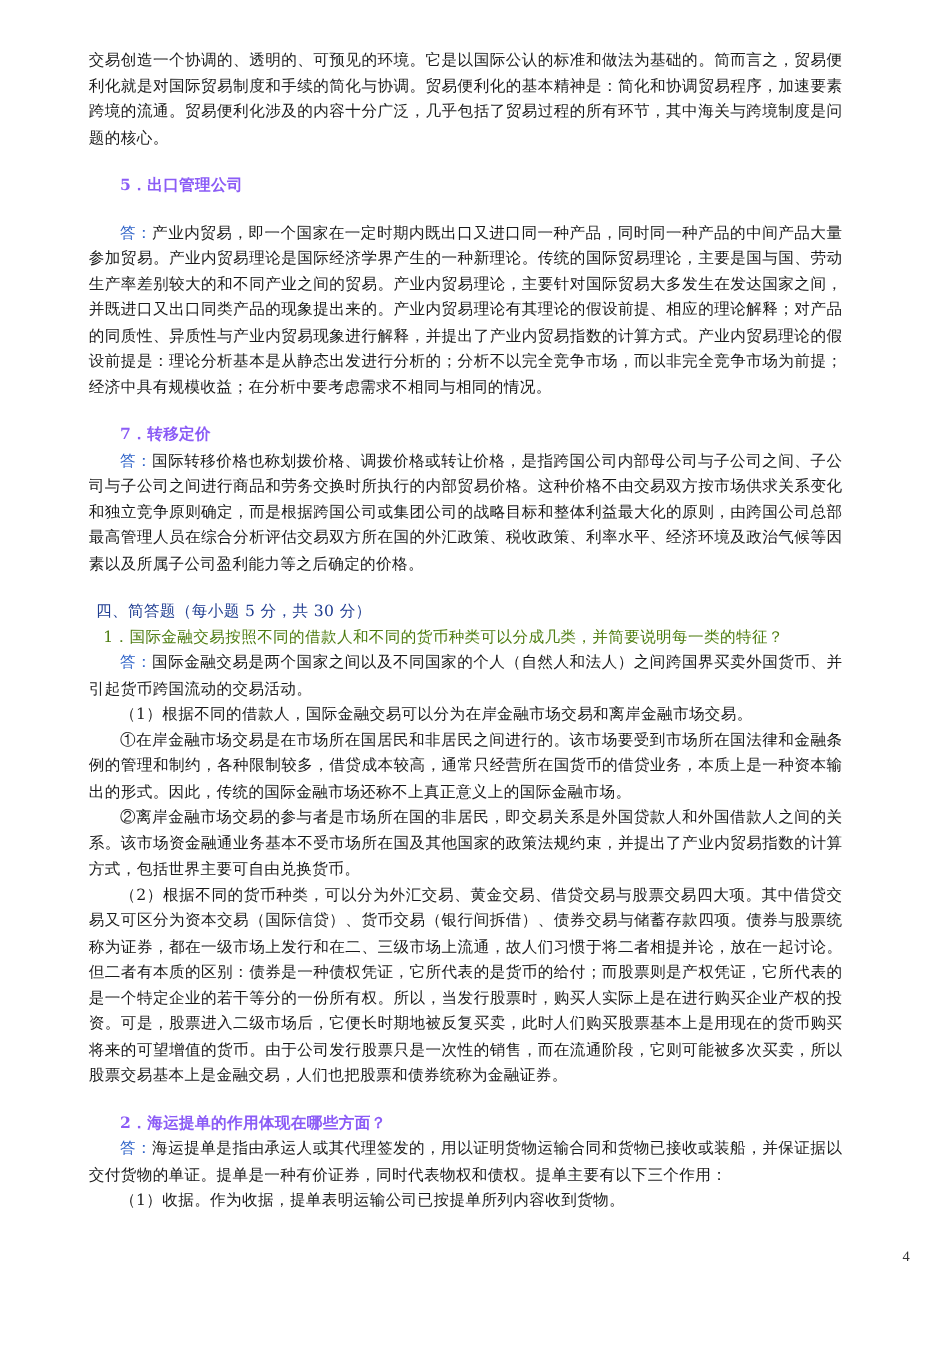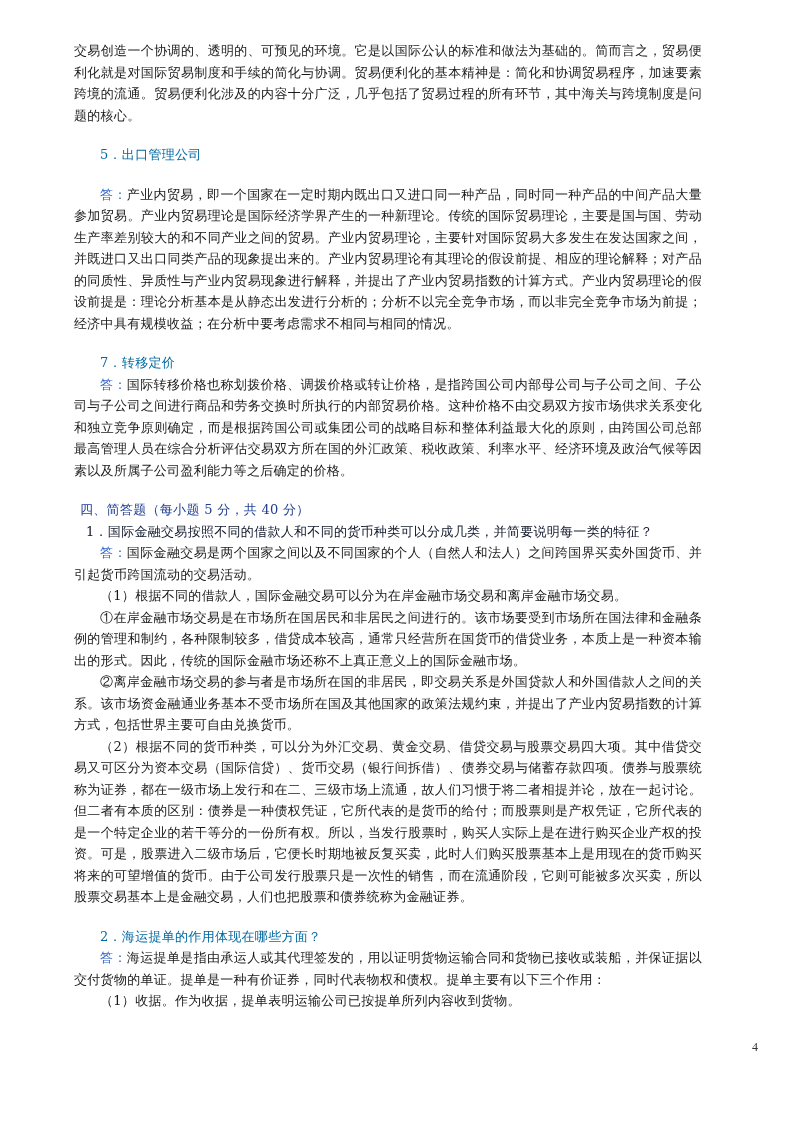--- a/index.html
+++ b/index.html
@@ -1,23 +1,23 @@
 <!DOCTYPE html>
 <html><head>
 <meta charset="utf-8">
 <style>
   html, body { margin: 0; padding: 0; background: #ffffff; }
   body { width: 793px; height: 1122px; position: relative; overflow: hidden;
          font-family: "DejaVu Serif", "Liberation Serif", serif; color: #1a1a1a; }
   .page { position: absolute; left: 74px; top: 40px; width: 628px; }
   p { margin: 0; font-size: 13px; line-height: 21.5px; text-align: justify; letter-spacing: 0.3px; }
   .indent { text-indent: 26px; }
-  .heading { color: #0369a1; padding-left: 26px; }
+  .heading { color: #8b5cf6; padding-left: 26px; font-weight: bold; }
   .sec-title { color: #1f3d91; padding-left: 6px; }
-  .q { color: #0f172a; padding-left: 12px; }
+  .q { color: #4d7c0f; padding-left: 12px; }
   .ans-label { color: #2f63c8; }
   .gap { height: 18px; }
   .page-num { position: absolute; left: 752px; top: 1040px; font-size: 12px; color: #333;
               font-family: "Liberation Serif", serif; }
 </style>
 </head>
 <body>
 
 <div class="page">
   <p>交易创造一个协调的、透明的、可预见的环境。它是以国际公认的标准和做法为基础的。简而言之，贸易便利化就是对国际贸易制度和手续的简化与协调。贸易便利化的基本精神是：简化和协调贸易程序，加速要素跨境的流通。贸易便利化涉及的内容十分广泛，几乎包括了贸易过程的所有环节，其中海关与跨境制度是问题的核心。</p>
@@ -26,21 +26,21 @@
   <p class="heading">5．出口管理公司</p>
   <div class="gap"></div>
 
   <p class="indent"><span class="ans-label">答：</span><span>产业内贸易，即一个国家在一定时期内既出口又进口同一种产品，同时同一种产品的中间产品大量参加贸易。产业内贸易理论是国际经济学界产生的一种新理论。传统的国际贸易理论，主要是国与国、劳动生产率差别较大的和不同产业之间的贸易。产业内贸易理论，主要针对国际贸易大多发生在发达国家之间，并既进口又出口同类产品的现象提出来的。产业内贸易理论有其理论的假设前提、相应的理论解释；对产品的同质性、异质性与产业内贸易现象进行解释，并提出了产业内贸易指数的计算方式。产业内贸易理论的假设前提是：理论分析基本是从静态出发进行分析的；分析不以完全竞争市场，而以非完全竞争市场为前提；经济中具有规模收益；在分析中要考虑需求不相同与相同的情况。</span></p>
   <div class="gap"></div>
 
   <p class="heading">7．转移定价</p>
   <p class="indent"><span class="ans-label">答：</span><span>国际转移价格也称划拨价格、调拨价格或转让价格，是指跨国公司内部母公司与子公司之间、子公司与子公司之间进行商品和劳务交换时所执行的内部贸易价格。这种价格不由交易双方按市场供求关系变化和独立竞争原则确定，而是根据跨国公司或集团公司的战略目标和整体利益最大化的原则，由跨国公司总部最高管理人员在综合分析评估交易双方所在国的外汇政策、税收政策、利率水平、经济环境及政治气候等因素以及所属子公司盈利能力等之后确定的价格。</span></p>
   <div class="gap"></div>
 
-  <p class="sec-title">四、简答题（每小题 5 分，共 40 分）</p>
+  <p class="sec-title">四、简答题（每小题 5 分，共 30 分）</p>
   <p class="q">1．国际金融交易按照不同的借款人和不同的货币种类可以分成几类，并简要说明每一类的特征？</p>
   <p class="indent"><span class="ans-label">答：</span><span>国际金融交易是两个国家之间以及不同国家的个人（自然人和法人）之间跨国界买卖外国货币、并引起货币跨国流动的交易活动。</span></p>
   <p class="indent">（1）根据不同的借款人，国际金融交易可以分为在岸金融市场交易和离岸金融市场交易。</p>
   <p class="indent">①在岸金融市场交易是在市场所在国居民和非居民之间进行的。该市场要受到市场所在国法律和金融条例的管理和制约，各种限制较多，借贷成本较高，通常只经营所在国货币的借贷业务，本质上是一种资本输出的形式。因此，传统的国际金融市场还称不上真正意义上的国际金融市场。</p>
   <p class="indent">②离岸金融市场交易的参与者是市场所在国的非居民，即交易关系是外国贷款人和外国借款人之间的关系。该市场资金融通业务基本不受市场所在国及其他国家的政策法规约束，并提出了产业内贸易指数的计算方式，包括世界主要可自由兑换货币。</p>
   <p class="indent">（2）根据不同的货币种类，可以分为外汇交易、黄金交易、借贷交易与股票交易四大项。其中借贷交易又可区分为资本交易（国际信贷）、货币交易（银行间拆借）、债券交易与储蓄存款四项。债券与股票统称为证券，都在一级市场上发行和在二、三级市场上流通，故人们习惯于将二者相提并论，放在一起讨论。但二者有本质的区别：债券是一种债权凭证，它所代表的是货币的给付；而股票则是产权凭证，它所代表的是一个特定企业的若干等分的一份所有权。所以，当发行股票时，购买人实际上是在进行购买企业产权的投资。可是，股票进入二级市场后，它便长时期地被反复买卖，此时人们购买股票基本上是用现在的货币购买将来的可望增值的货币。由于公司发行股票只是一次性的销售，而在流通阶段，它则可能被多次买卖，所以股票交易基本上是金融交易，人们也把股票和债券统称为金融证券。</p>
   <div class="gap"></div>
 
   <p class="heading">2．海运提单的作用体现在哪些方面？</p>
   <p class="indent"><span class="ans-label">答：</span><span>海运提单是指由承运人或其代理签发的，用以证明货物运输合同和货物已接收或装船，并保证据以交付货物的单证。提单是一种有价证券，同时代表物权和债权。提单主要有以下三个作用：</span></p>

